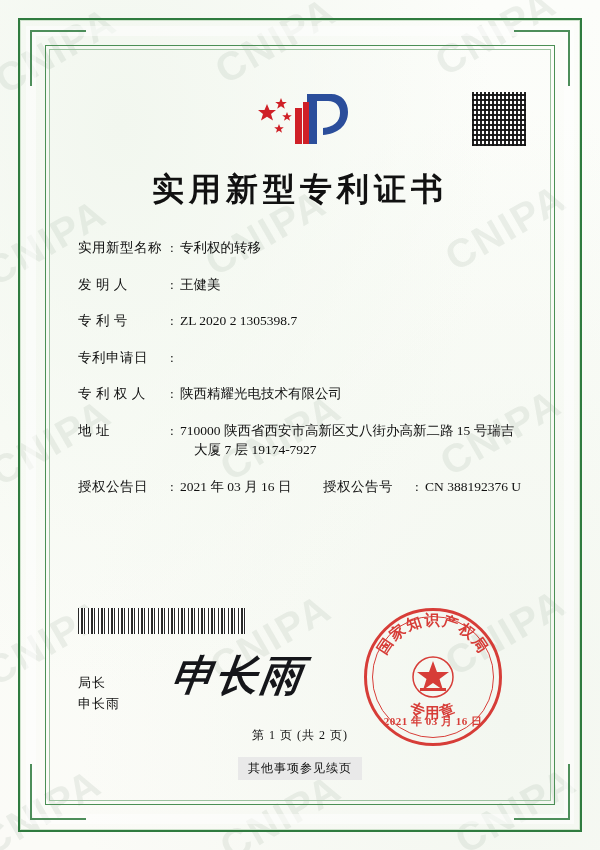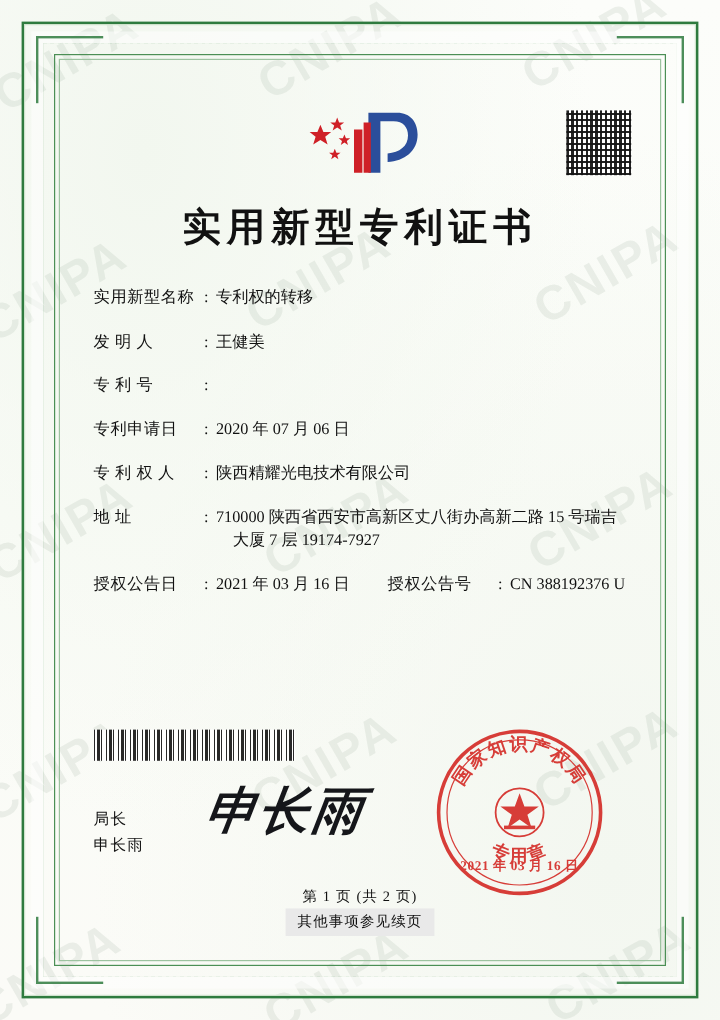--- a/index.html
+++ b/index.html
@@ -279,21 +279,21 @@
     text-align: center;
     font-size: 11px;
     font-weight: 700;
     color: #d3241f;
     letter-spacing: 0.5px;
   }
 
   .page-no {
     position: absolute;
     left: 0; right: 0;
-    bottom: 34px;
+    bottom: 46px;
     text-align: center;
     font-size: 12px;
     color: #111;
     letter-spacing: 1px;
   }
 
   .footer-note {
     position: absolute;
     left: 0; right: 0;
     bottom: 10px;
@@ -368,26 +368,26 @@
 
       <div class="field-row">
         <div class="f-label">发 明 人</div>
         <div class="f-colon">:</div>
         <div class="f-value">王健美</div>
       </div>
 
       <div class="field-row">
         <div class="f-label">专 利 号</div>
         <div class="f-colon">:</div>
+        <div class="f-value">ZL 2020 2 1305398.7</div>
       </div>
 
       <div class="field-row">
         <div class="f-label">专利申请日</div>
         <div class="f-colon">:</div>
-        <div class="f-value">2020 年 07 月 06 日</div>
       </div>
 
       <div class="field-row">
         <div class="f-label">专 利 权 人</div>
         <div class="f-colon">:</div>
         <div class="f-value">陕西精耀光电技术有限公司</div>
       </div>
 
       <div class="field-row">
         <div class="f-label">地 址</div>

